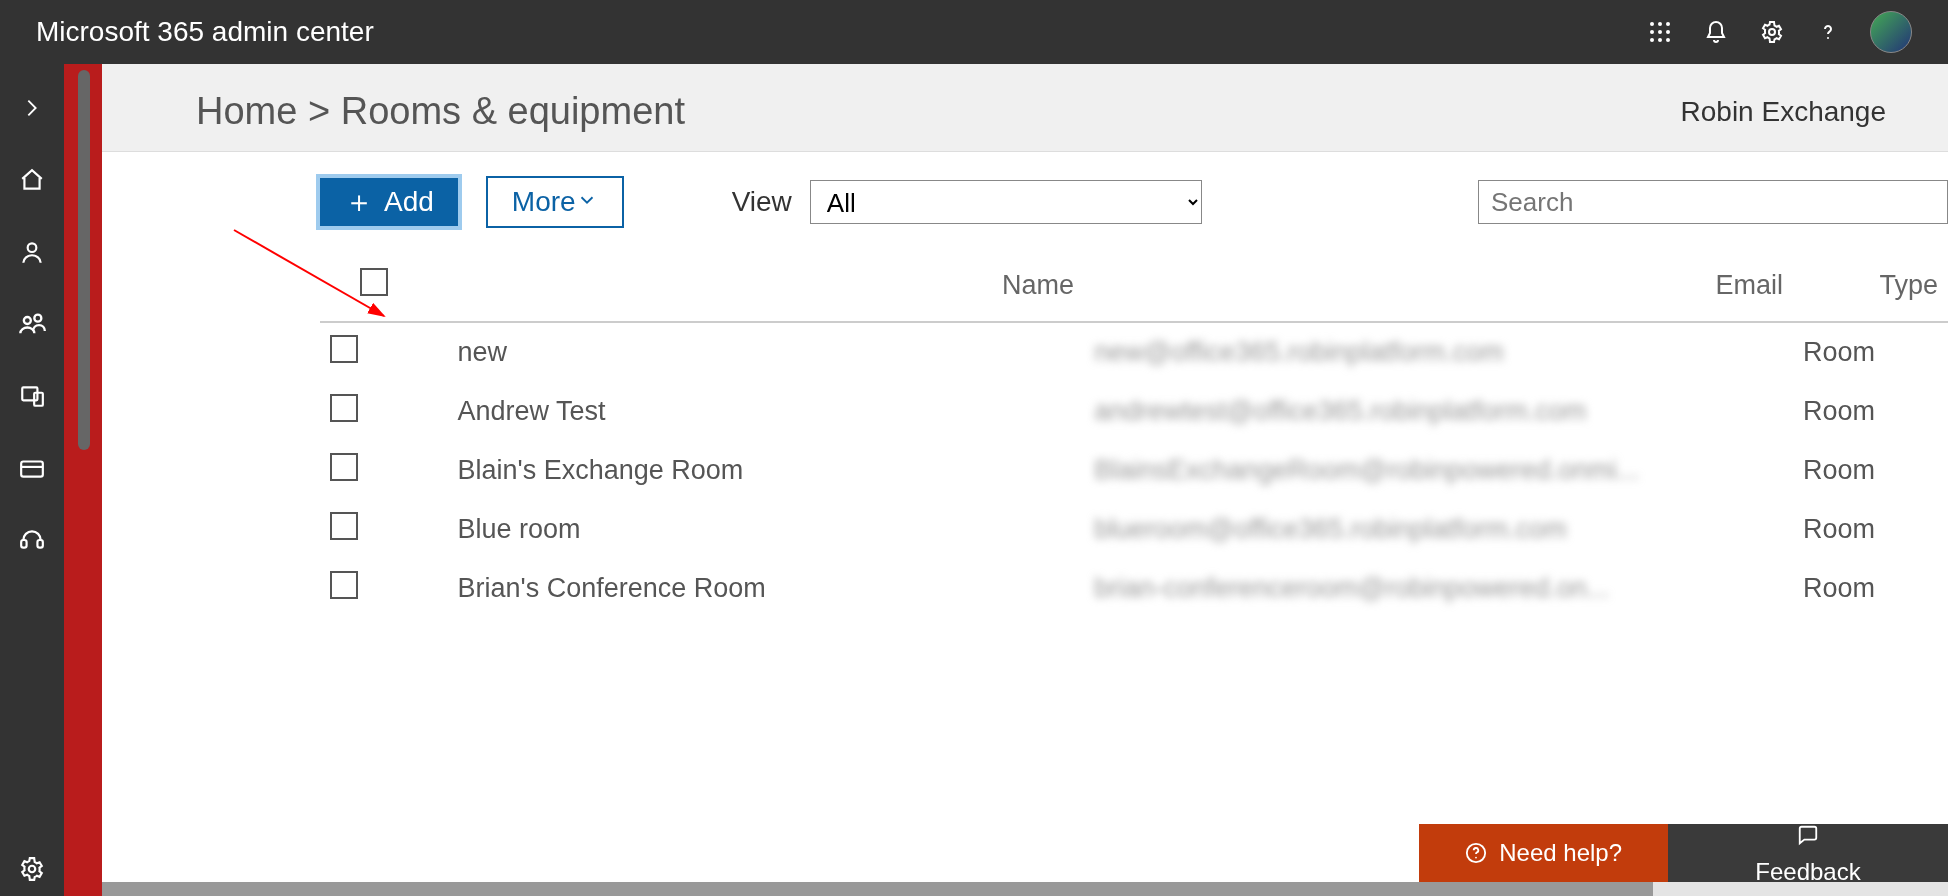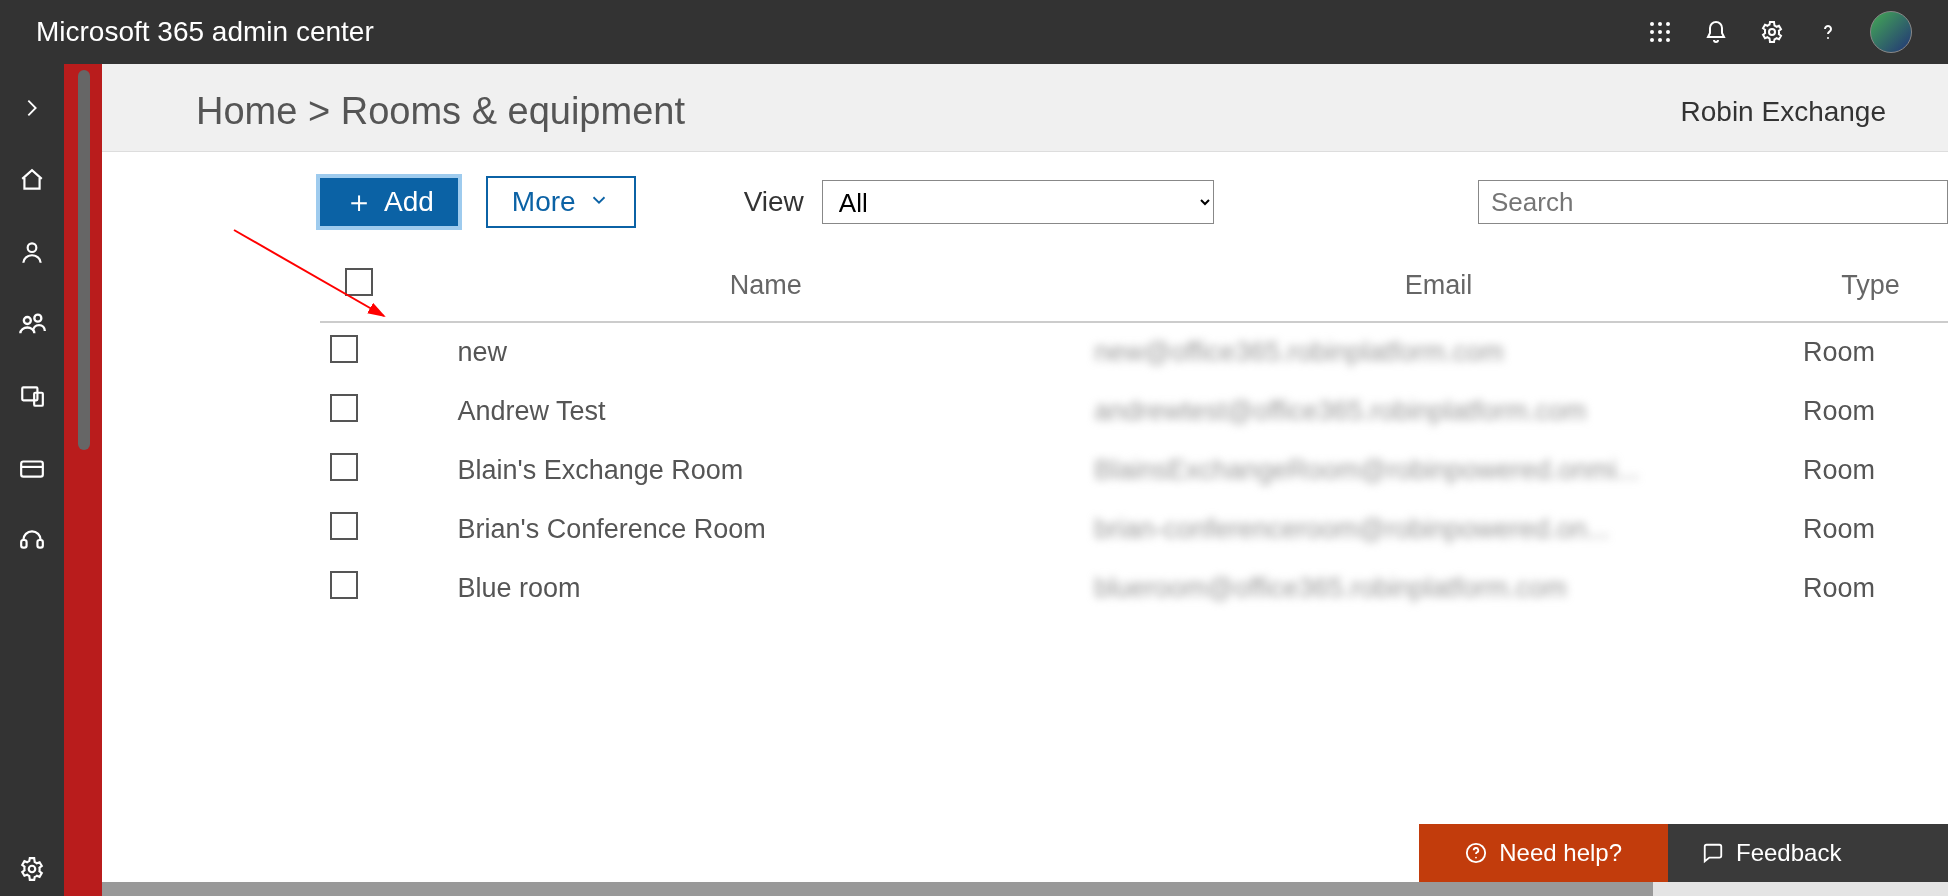--- a/index.html
+++ b/index.html
@@ -78,21 +78,21 @@
     display: flex; align-items: center; gap: 10px;
     background: #0b62a5; color: #fff;
     font-size: 28px; font-weight: 400;
     padding: 8px 24px;
     border: none;
     box-shadow: 0 0 0 4px #9ecbee;
     cursor: pointer;
   }
   .btn-add .plus { font-size: 30px; line-height: 1; }
   .btn-more {
-    display: flex; align-items: center; gap: 12px;
+    display: flex; align-items: center; 
     background: #fff; color: #0b62a5;
     font-size: 28px; font-weight: 400;
     padding: 8px 24px;
     border: 2px solid #0b62a5;
     cursor: pointer;
   }
   .view-group { display: flex; align-items: center; gap: 18px; margin-left: 80px; }
   .view-label { font-size: 28px; color: #333; }
   .view-select {
     font-size: 26px; padding: 6px 12px; width: 392px; height: 44px;
@@ -109,21 +109,21 @@
 
   
   .table-wrap { background: #fff; flex: 1; overflow: hidden; position: relative; }
   table.rooms {
     width: calc(100% - 218px);
     margin-left: 218px;
     border-collapse: collapse;
     font-size: 27px;
   }
   table.rooms thead th {
-    text-align: center; font-weight: 400; color: #666;
+    text-align: right; font-weight: 400; color: #666;
     padding: 16px 10px 18px 10px;
     border-bottom: 2px solid #ccc;
   }
   table.rooms td {
     padding: 12px 10px;
     color: #555;
     vertical-align: middle;
     white-space: nowrap;
   }
   .col-check { width: 70px; }
@@ -147,20 +147,21 @@
     position: absolute; right: 0; bottom: 14px; height: 58px; display: flex;
   }
   .need-help {
     background: #c23c0c; color: #fff; display: flex; align-items: center; gap: 12px;
     padding: 0 46px; font-size: 24px; cursor: pointer;
   }
   .feedback {
     background: #3a3a3a; color: #fff; display: flex; align-items: center; gap: 12px;
     padding: 0 34px; font-size: 24px; cursor: pointer;
     width: 280px;
+    flex-direction: column;
   }
   .mini-icon { width: 22px; height: 22px; display:inline-flex; }
 </style>
 </head>
 <body>
 
 <div class="topbar">
   <div class="topbar-title">Microsoft 365 admin center</div>
   <div class="topbar-right">
     <span class="topbar-icon">
@@ -312,28 +313,28 @@
                 <td class="col-type"><span>Room</span></td>
               </tr>
               <tr>
                 <td class="col-check"><span class="chk"></span></td>
                 <td class="col-name"><span class="name-pad">Blain's Exchange Room</span></td>
                 <td class="col-email"><span class="blur">BlainsExchangeRoom@robinpowered.onmi...</span></td>
                 <td class="col-type"><span>Room</span></td>
               </tr>
               <tr>
                 <td class="col-check"><span class="chk"></span></td>
+                <td class="col-name"><span class="name-pad">Blue room</span></td>
+                <td class="col-email"><span class="blur">blueroom@office365.robinplatform.com</span></td>
+                <td class="col-type"><span>Room</span></td>
+              </tr>
+              <tr>
+                <td class="col-check"><span class="chk"></span></td>
                 <td class="col-name"><span class="name-pad">Brian's Conference Room</span></td>
                 <td class="col-email"><span class="blur">brian-conferenceroom@robinpowered.on...</span></td>
-                <td class="col-type"><span>Room</span></td>
-              </tr>
-              <tr>
-                <td class="col-check"><span class="chk"></span></td>
-                <td class="col-name"><span class="name-pad">Blue room</span></td>
-                <td class="col-email"><span class="blur">blueroom@office365.robinplatform.com</span></td>
                 <td class="col-type"><span>Room</span></td>
               </tr>
             </tbody>
         </table>
 
         <div class="bottombar">
           <div class="need-help">
             <span class="mini-icon">
               <svg viewBox="0 0 24 24" width="22" height="22" fill="none" stroke="white" stroke-width="2">
                   <circle cx="12" cy="12" r="10"></circle>

